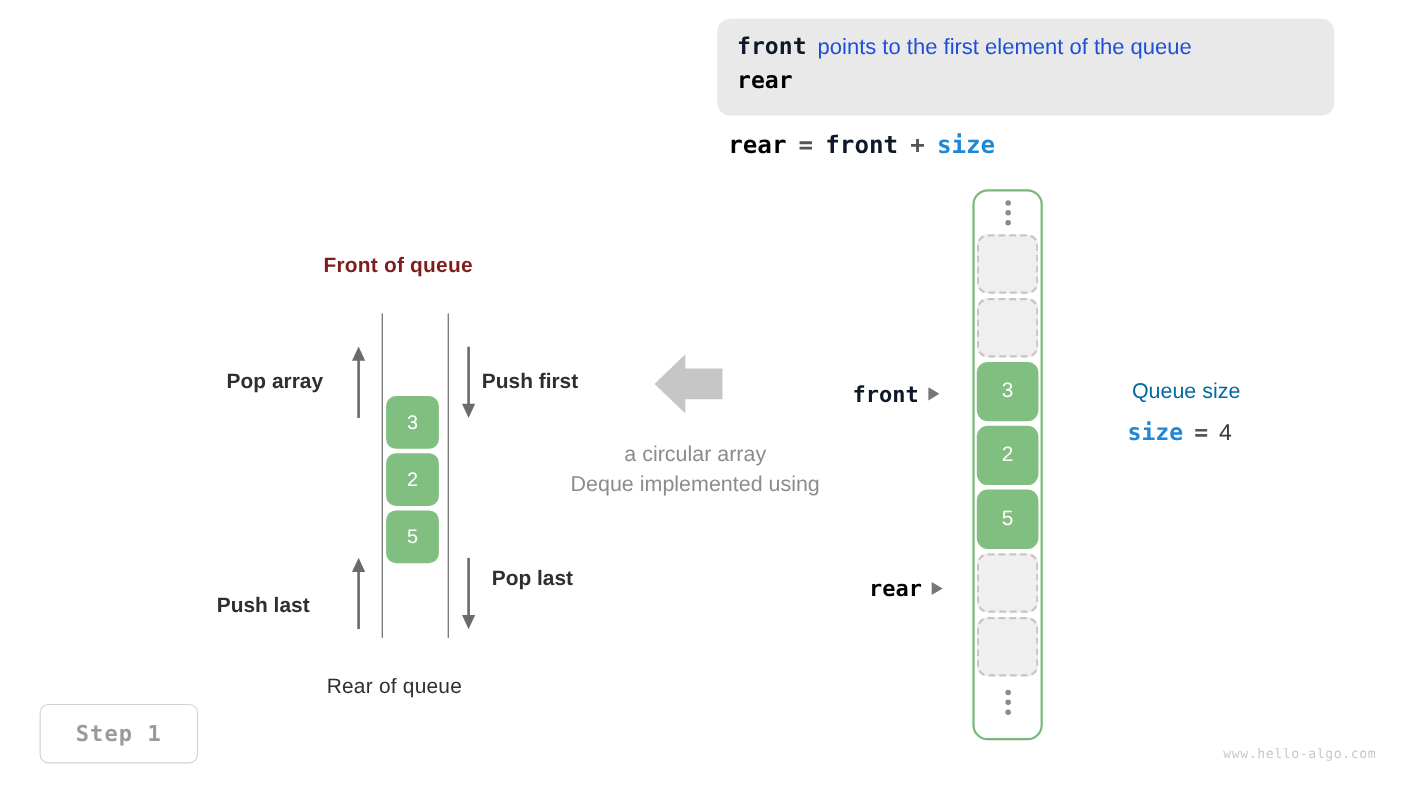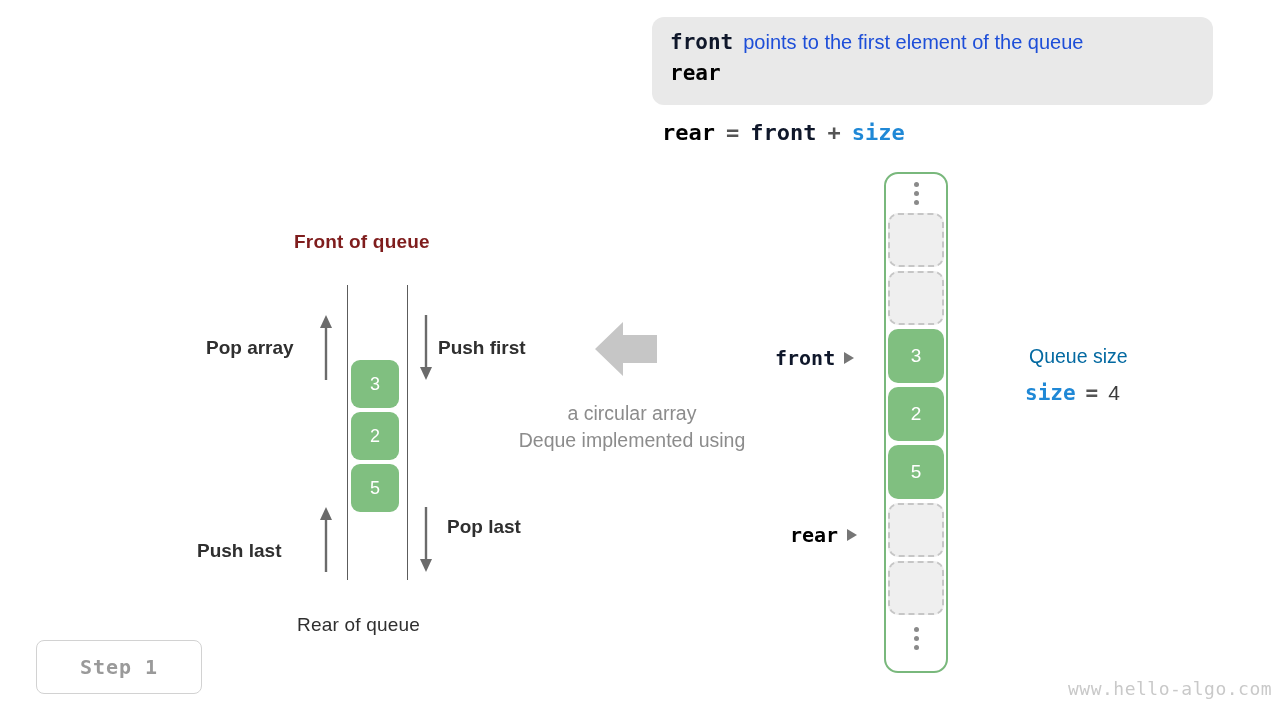--- a/index.html
+++ b/index.html
@@ -225,42 +225,42 @@
     white-space: pre;
   }
   #size-expr .op { color: #555555; }
   #size-expr .val { color: #3b3b3b; font-weight: normal; font-family: "Liberation Sans", sans-serif; font-size: 21px; }
 
   
   #step-badge {
     position: absolute;
     left: 36px;
     top: 640px;
-    width: 166px;
+    width: 144px;
     height: 54px;
     border: 1px solid #d2d2d2;
     border-radius: 8px;
     box-sizing: border-box;
     display: flex;
     align-items: center;
     justify-content: center;
     font-family: "DejaVu Sans Mono", monospace;
     font-weight: bold;
     font-size: 20px;
     color: #9a9a9a;
     letter-spacing: 1px;
   }
 
   
   #watermark {
     position: absolute;
-    left: 1068px;
+    left: 1112px;
     top: 678px;
     font-family: "DejaVu Sans Mono", monospace;
-    font-size: 18px;
+    font-size: 12px;
     color: #c9c9c9;
     letter-spacing: .5px;
   }
 </style>
 </head>
 <body>
 
 <div id="info-box">
   <div class="info-line">
     <span class="kw kw-front">front</span>

